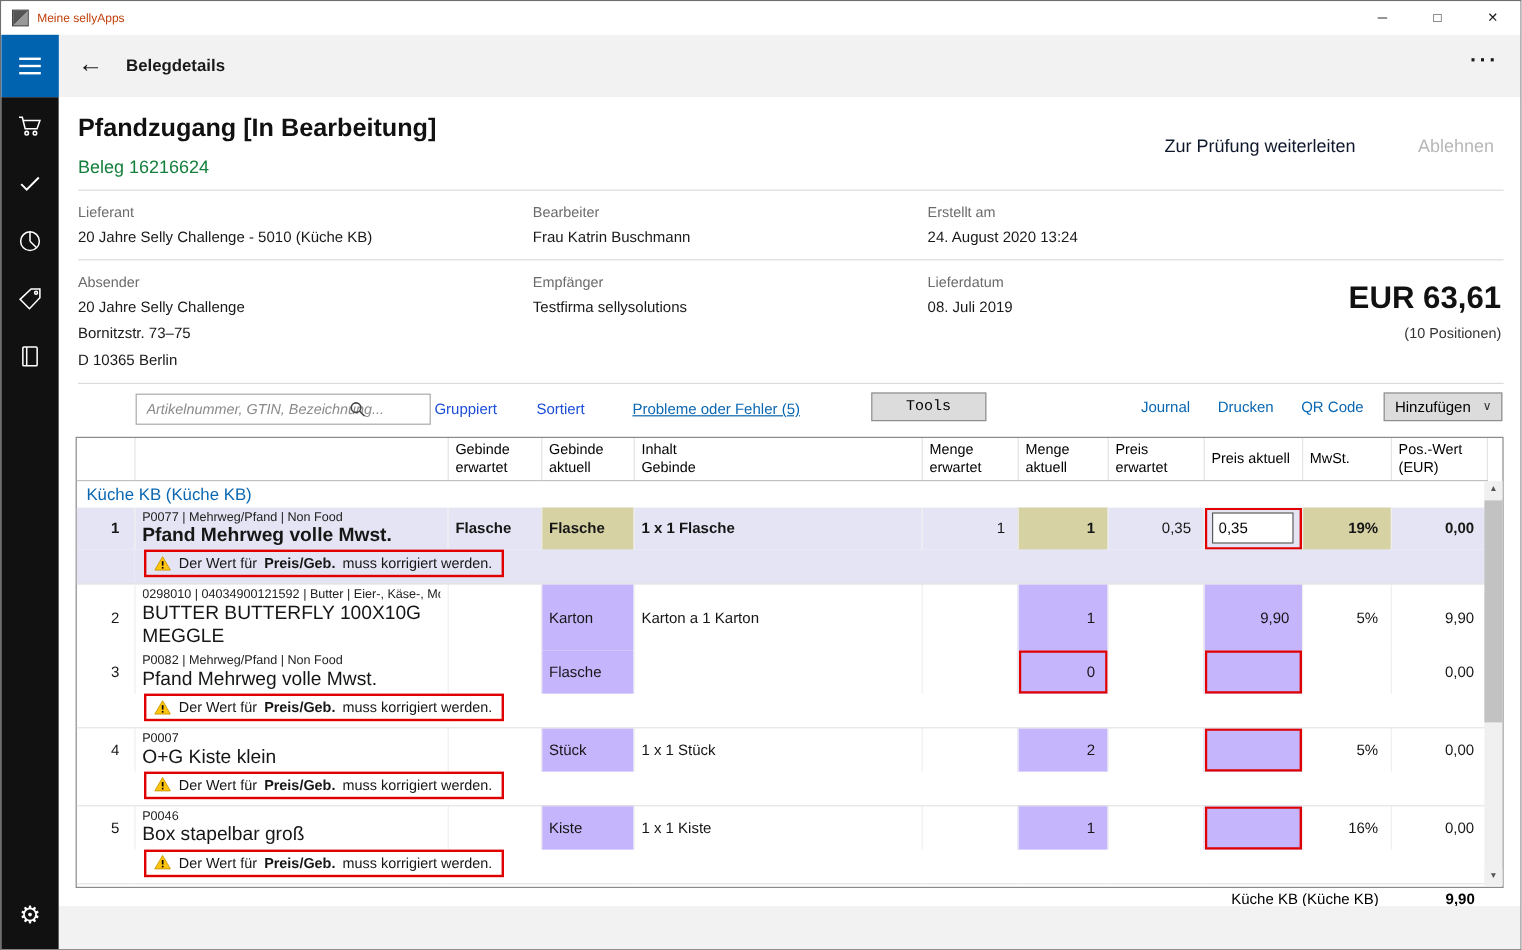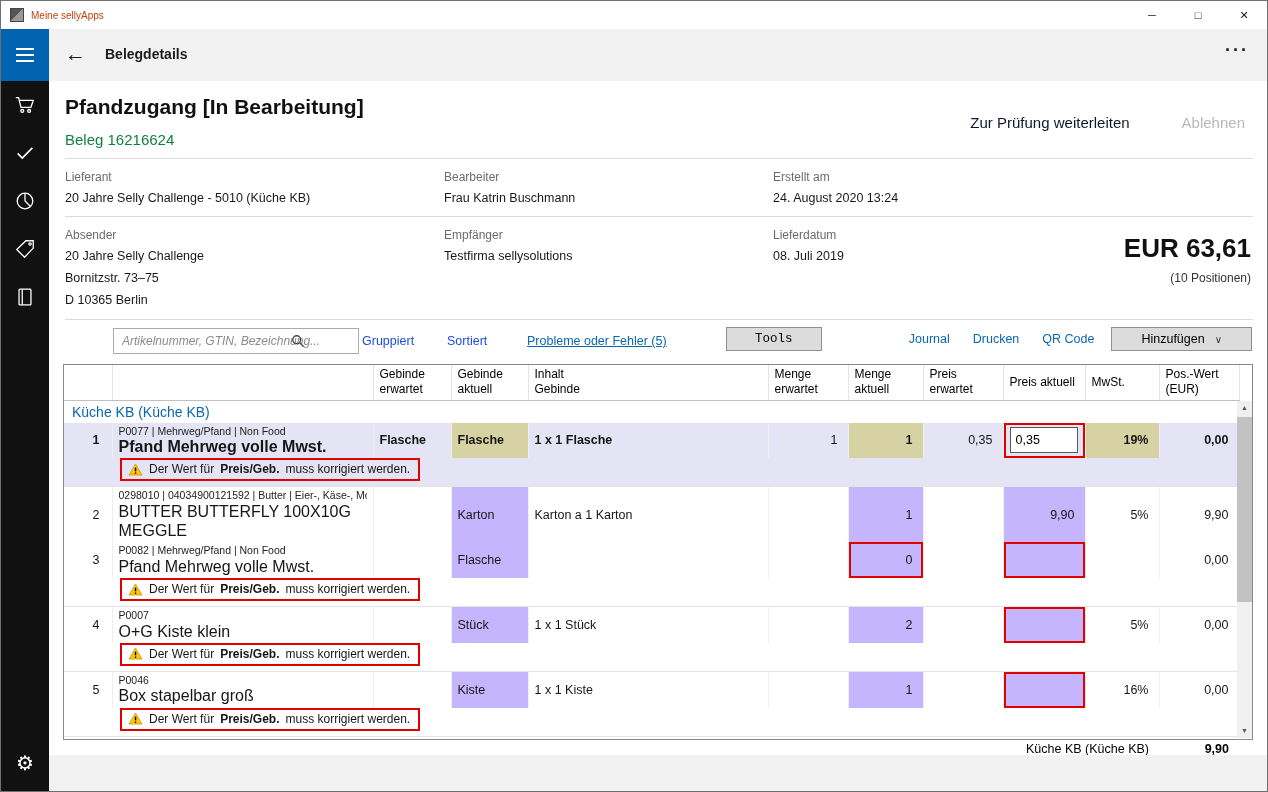--- a/index.html
+++ b/index.html
@@ -55,21 +55,21 @@
   .search-wrap { position:absolute; left:16px; top:247px; width:246px; height:26px; }
   .search-input { width:100%; height:26px; border:1px solid #ababab; padding:2px 26px 2px 8px; font-size:12px; font-family:inherit;margin-left:48px; }
   .search-input::placeholder { font-style:italic; color:#8a8a8a; }
   .search-icon { position:absolute; right:6px; top:6px; }
   .tb-text { position:absolute; top:252px; font-size:12.5px; color:#1d4ed8; background:none; border:none; font-family:inherit; }
   .tb-grouped { left:307px; } .tb-sorted { left:392px; }
   .tb-problems { left:472px; color:#0a67b2; text-decoration:underline; }
   .tb-tools { position:absolute; left:647px; top:246px; font-size:12.5px; border:1px solid #8f8f8f; background:#dcdcdc; padding:4px 28px; font-family:Liberation Mono, monospace;margin-left:30px; }
   .toolbar-right { position:absolute; right:15px; top:246px; display:flex; align-items:center; gap:11px; }
   .tb-link { font-size:12.5px; color:#0a67b2; background:none; border:none; font-family:inherit; }
-  .btn-add { font-size:12.5px; border:1px solid #8f8f8f; background:#dcdcdc; padding:4px 29px; font-family:inherit; display:flex; gap:10px; align-items:center; }
+  .btn-add { font-size:12.5px; border:1px solid #8f8f8f; background:#dcdcdc; padding:4px 8px; font-family:inherit; display:flex; gap:10px; align-items:center; }
   .chev { font-size:10px; color:#333; }
 
   
   .table-wrap { position:absolute; left:14px; right:14px; top:283px; bottom:15px; border:1px solid #8a8a8a; background:#fff; }
   table { border-collapse:collapse; table-layout:fixed; width:1175px; }
   th { font-weight:normal; font-size:12px; color:#000; text-align:left; vertical-align:middle; padding:2px 6px; height:35px; border-right:1px solid #e4e4e4; border-bottom:1px solid #c0c0c0; line-height:1.25; }
   .th-narrow { display:inline-block; width:64px; }
   .group-row td { height:22px; padding:3px 8px; font-size:14px; color:#0a67b2; }
   .item-row td { height:35px; padding:2px 6px; font-size:12.5px; color:#161616; border-right:1px solid #efefef; vertical-align:middle; }
   .item-row .c-num { text-align:right; padding-right:12px; }

